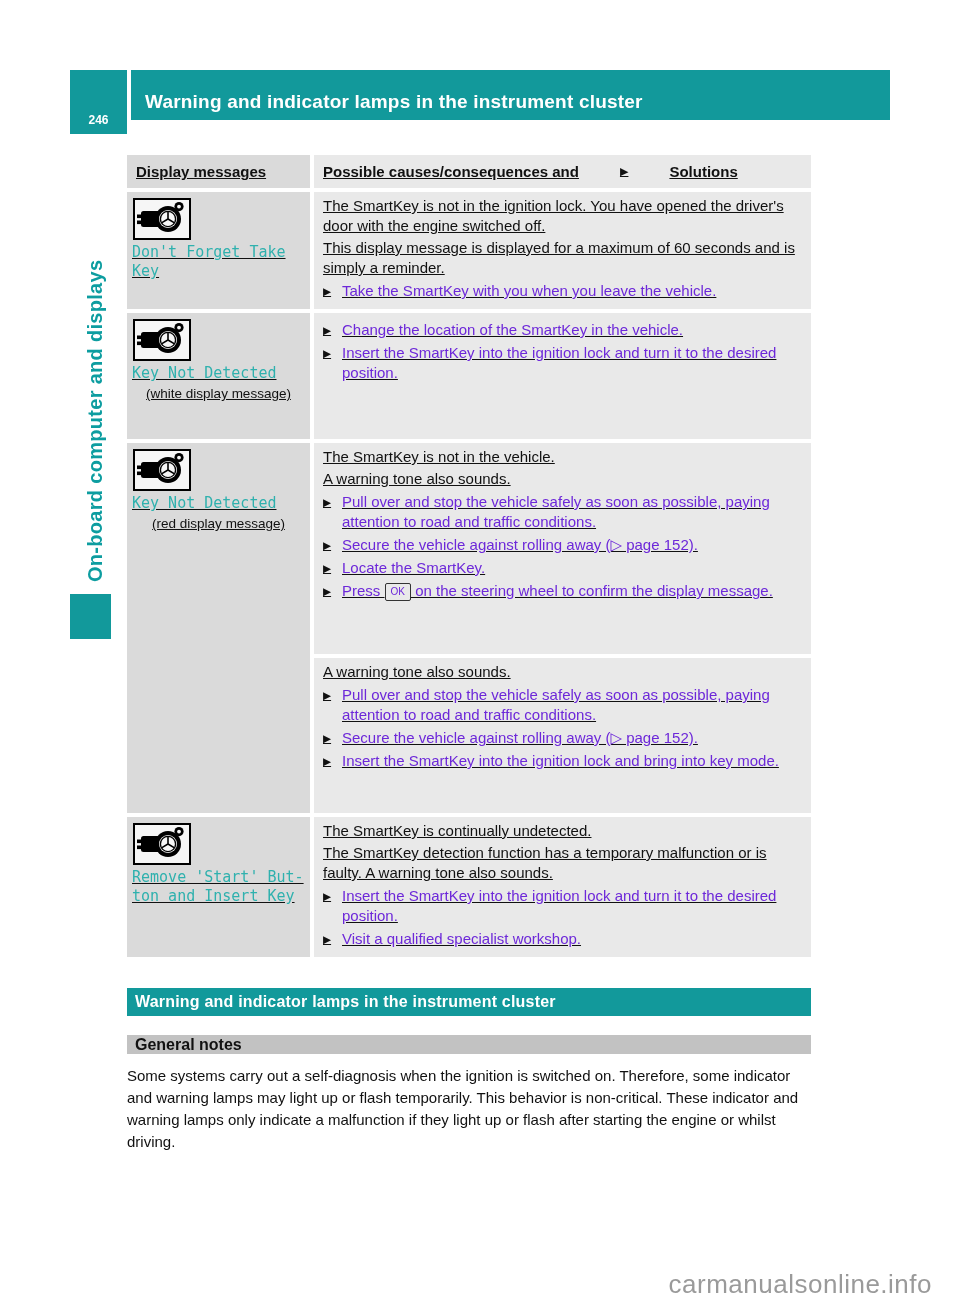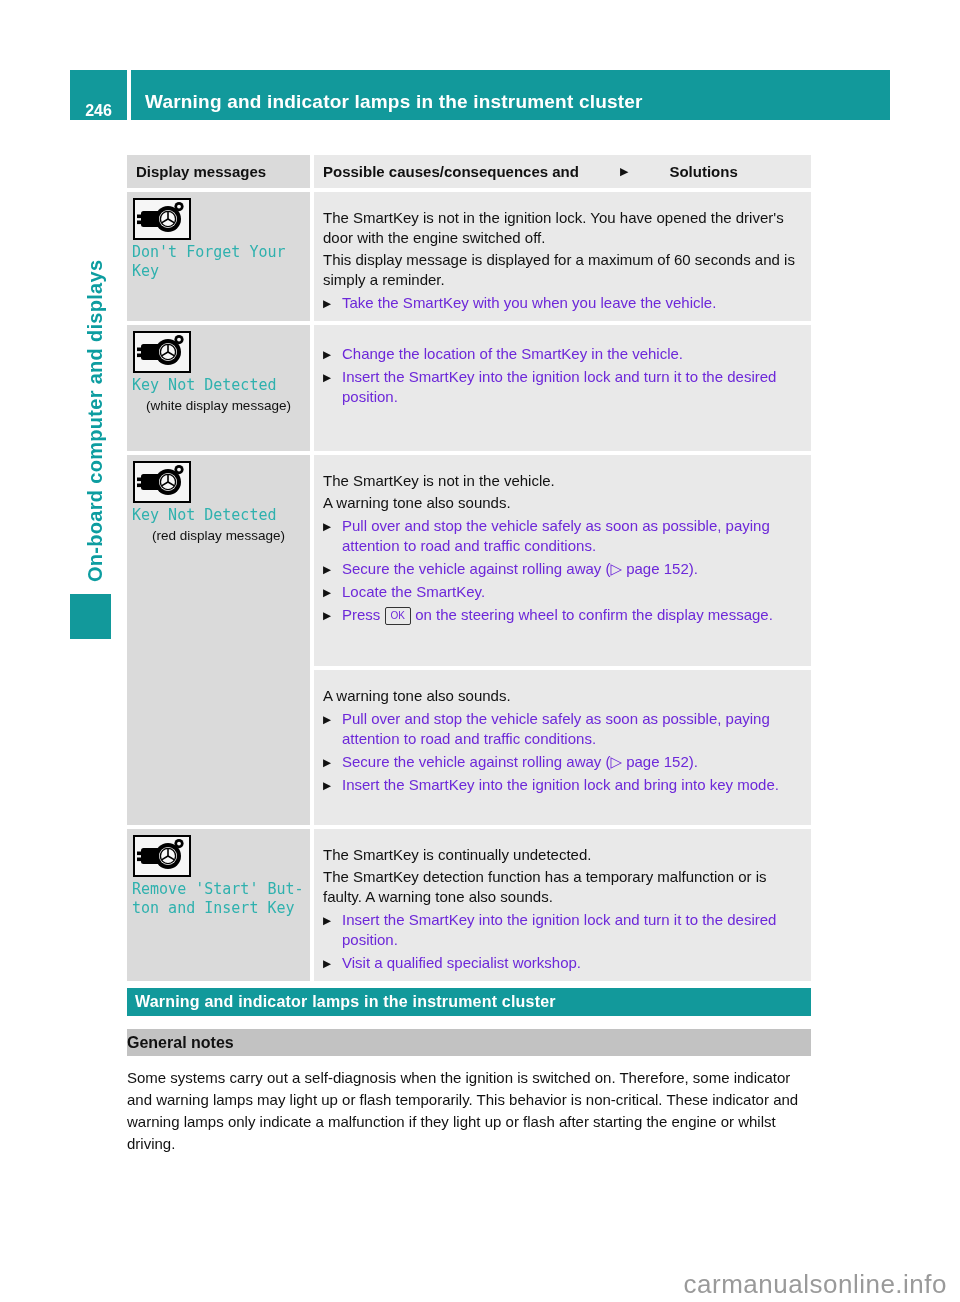--- a/index.html
+++ b/index.html
@@ -1,65 +1,65 @@
 <!DOCTYPE html>
 <html style="--teal: #12999b; --sidebar-teal: #0d9da0; --display-teal: #2fb1ae; --col-left-bg: #dadada; --col-right-bg: #e9e9e9; --subheader-bg: #c2c2c2; --watermark-color: #9a9a9a;"><head>
 <meta charset="utf-8">
 <style>
   html,body{margin:0;padding:0;background:#ffffff;}
   body{font-family:"Liberation Sans","DejaVu Sans",sans-serif;color:#111;}
   .page{position:relative;width:960px;height:1302px;background:#fff;overflow:hidden;}
 
   
-  .pagenum-block{position:absolute;left:70px;top:70px;width:57px;height:50px;background:var(--teal);
-    color:#fff;font-weight:bold;font-size:16px;display:flex;align-items:flex-end;justify-content:center;
-    box-sizing:border-box;}
+  .pagenum-block{position:absolute;left:70px;top:70px;width:57px;height:64px;background:var(--teal);
+    color:#fff;font-weight:bold;font-size:12px;display:flex;align-items:flex-end;justify-content:center;
+    padding-bottom:7px;box-sizing:border-box;}
   .title-block{position:absolute;left:131px;top:70px;width:759px;height:50px;background:var(--teal);
     color:#fff;font-weight:bold;font-size:19px;display:flex;align-items:flex-end;
     padding:0 0 7px 14px;box-sizing:border-box;letter-spacing:0.2px;}
 
   
   .sidebar-text{position:absolute;left:84px;top:196px;height:386px;width:30px;
     writing-mode:vertical-rl;transform:rotate(180deg);
     font-size:20px;font-weight:bold;color:var(--sidebar-teal);letter-spacing:0.3px;white-space:nowrap;}
   .sidebar-square{position:absolute;left:70px;top:594px;width:41px;height:45px;background:var(--teal);}
 
   
-  .msg-table{position:absolute;left:127px;top:155px;width:684px;}
+  .msg-table{position:absolute;left:127px;top:155px;width:684px;text-decoration:underline;}
   .t-header{display:flex;gap:4px;margin-bottom:4px;height:33px;}
   .cell-left{width:183px;flex:none;background:var(--col-left-bg);box-sizing:border-box;}
   .cell-right{flex:1;background:var(--col-right-bg);box-sizing:border-box;gap:36px;}
   .th{font-weight:bold;font-size:15px;display:flex;align-items:center;padding-left:9px;}
   .th .tri{font-family:"DejaVu Sans",sans-serif;font-size:11px;margin:0 5px;}
   .t-row{display:flex;gap:4px;margin-bottom:4px;align-items:stretch;}
   .t-row .cell-left{padding:5px 5px 6px 5px;}
   .row-right{flex:1;display:flex;flex-direction:column;gap:4px;}
-  .sub-cell{background:var(--col-right-bg);padding:16px 10px 6px 9px;box-sizing:border-box;}
+  .sub-cell{background:var(--col-right-bg);padding:4px 10px 6px 9px;box-sizing:border-box;}
 
   .key-icon{width:58px;height:42px;display:block;margin:1px 0 3px 1px;}
   .msg-line{font-family:"DejaVu Sans Mono",monospace;color:var(--display-teal);
     font-size:15px;line-height:19px;white-space:nowrap;}
   .msg-note{font-size:13.5px;line-height:18px;color:#111;margin-top:2px;text-align:center;}
 
   .para{margin:0 0 2px 0;font-size:15px;line-height:20px;color:#111;}
   .bullet{display:flex;margin:3px 0 2px 0;}
   .bullet .tri{width:19px;flex:none;font-family:"DejaVu Sans",sans-serif;font-size:10.5px;line-height:20px;color:#111;}
   .bullet .btxt{flex:1;font-size:15px;line-height:20px;color:#6d28d9;}
   .keycap{display:inline-block;border:1.5px solid #333;border-radius:2px;padding:0 5px;
     font-size:10px;line-height:16px;vertical-align:1px;}
 
   
   .section{position:absolute;left:127px;top:988px;width:684px;}
   .sec-teal{background:var(--teal);color:#fff;font-weight:bold;font-size:16px;height:28px;
     display:flex;align-items:center;padding-left:8px;box-sizing:border-box;letter-spacing:0.2px;}
-  .sec-gray{background:var(--subheader-bg);color:#111;font-weight:bold;font-size:16px;height:27px;
-    display:flex;align-items:center;box-sizing:border-box;margin-top:13px;}
+  .sec-gray{background:var(--subheader-bg);color:#111;font-weight:bold;font-size:16px;height:19px;
+    display:flex;align-items:center;padding-left:8px;box-sizing:border-box;margin-top:19px;}
   .sec-body{margin:11px 0 0 0;font-size:15px;line-height:22px;color:#111;}
 
-  .watermark{position:absolute;right:13px;bottom:2px;font-size:26px;color:var(--watermark-color);letter-spacing:0.5px;}
+  .watermark{position:absolute;right:28px;bottom:2px;font-size:26px;color:var(--watermark-color);letter-spacing:0.5px;}
 </style>
 </head>
 <body>
 
 <div class="page">
 
   <div class="pagenum-block">
     <span>246</span>
   </div>
   <div class="title-block">
@@ -86,21 +86,21 @@
     <rect x="4" y="16.5" width="6" height="3.6" fill="#000"></rect>
     <rect x="4" y="22.5" width="6" height="3.6" fill="#000"></rect>
     <rect x="8" y="13" width="22" height="16" rx="2.5" fill="#000"></rect>
     <circle cx="35" cy="21" r="13" fill="#000"></circle>
     <circle cx="46" cy="8.6" r="4.6" fill="#000"></circle>
     <circle cx="46" cy="8.6" r="1.9" fill="#f6f6f6"></circle>
     <circle cx="35" cy="21" r="9" fill="#f6f6f6"></circle>
     <circle cx="35" cy="21" r="7.6" fill="none" stroke="#000" stroke-width="1.4"></circle>
     <path d="M35 13.4 L35 21 L28.5 24.9 M35 21 L41.5 24.9" fill="none" stroke="#000" stroke-width="1.6"></path>
   </svg>
-            <div class="msg-line">Don't Forget Your</div>
+            <div class="msg-line">Don't Forget Take</div>
             <div class="msg-line">Key</div>
           </div>
           <div class="row-right">
             <div class="sub-cell" style="min-height: 111px;">
               <div class="para">The SmartKey is not in the ignition lock. You have opened the driver's door with the engine switched off.</div>
               <div class="para">This display message is displayed for a maximum of 60 seconds and is simply a reminder.</div>
               <div class="bullet">
                 <span class="tri">▶</span>
                 <span class="btxt">Take the SmartKey with you when you leave the vehicle.</span>
               </div>

